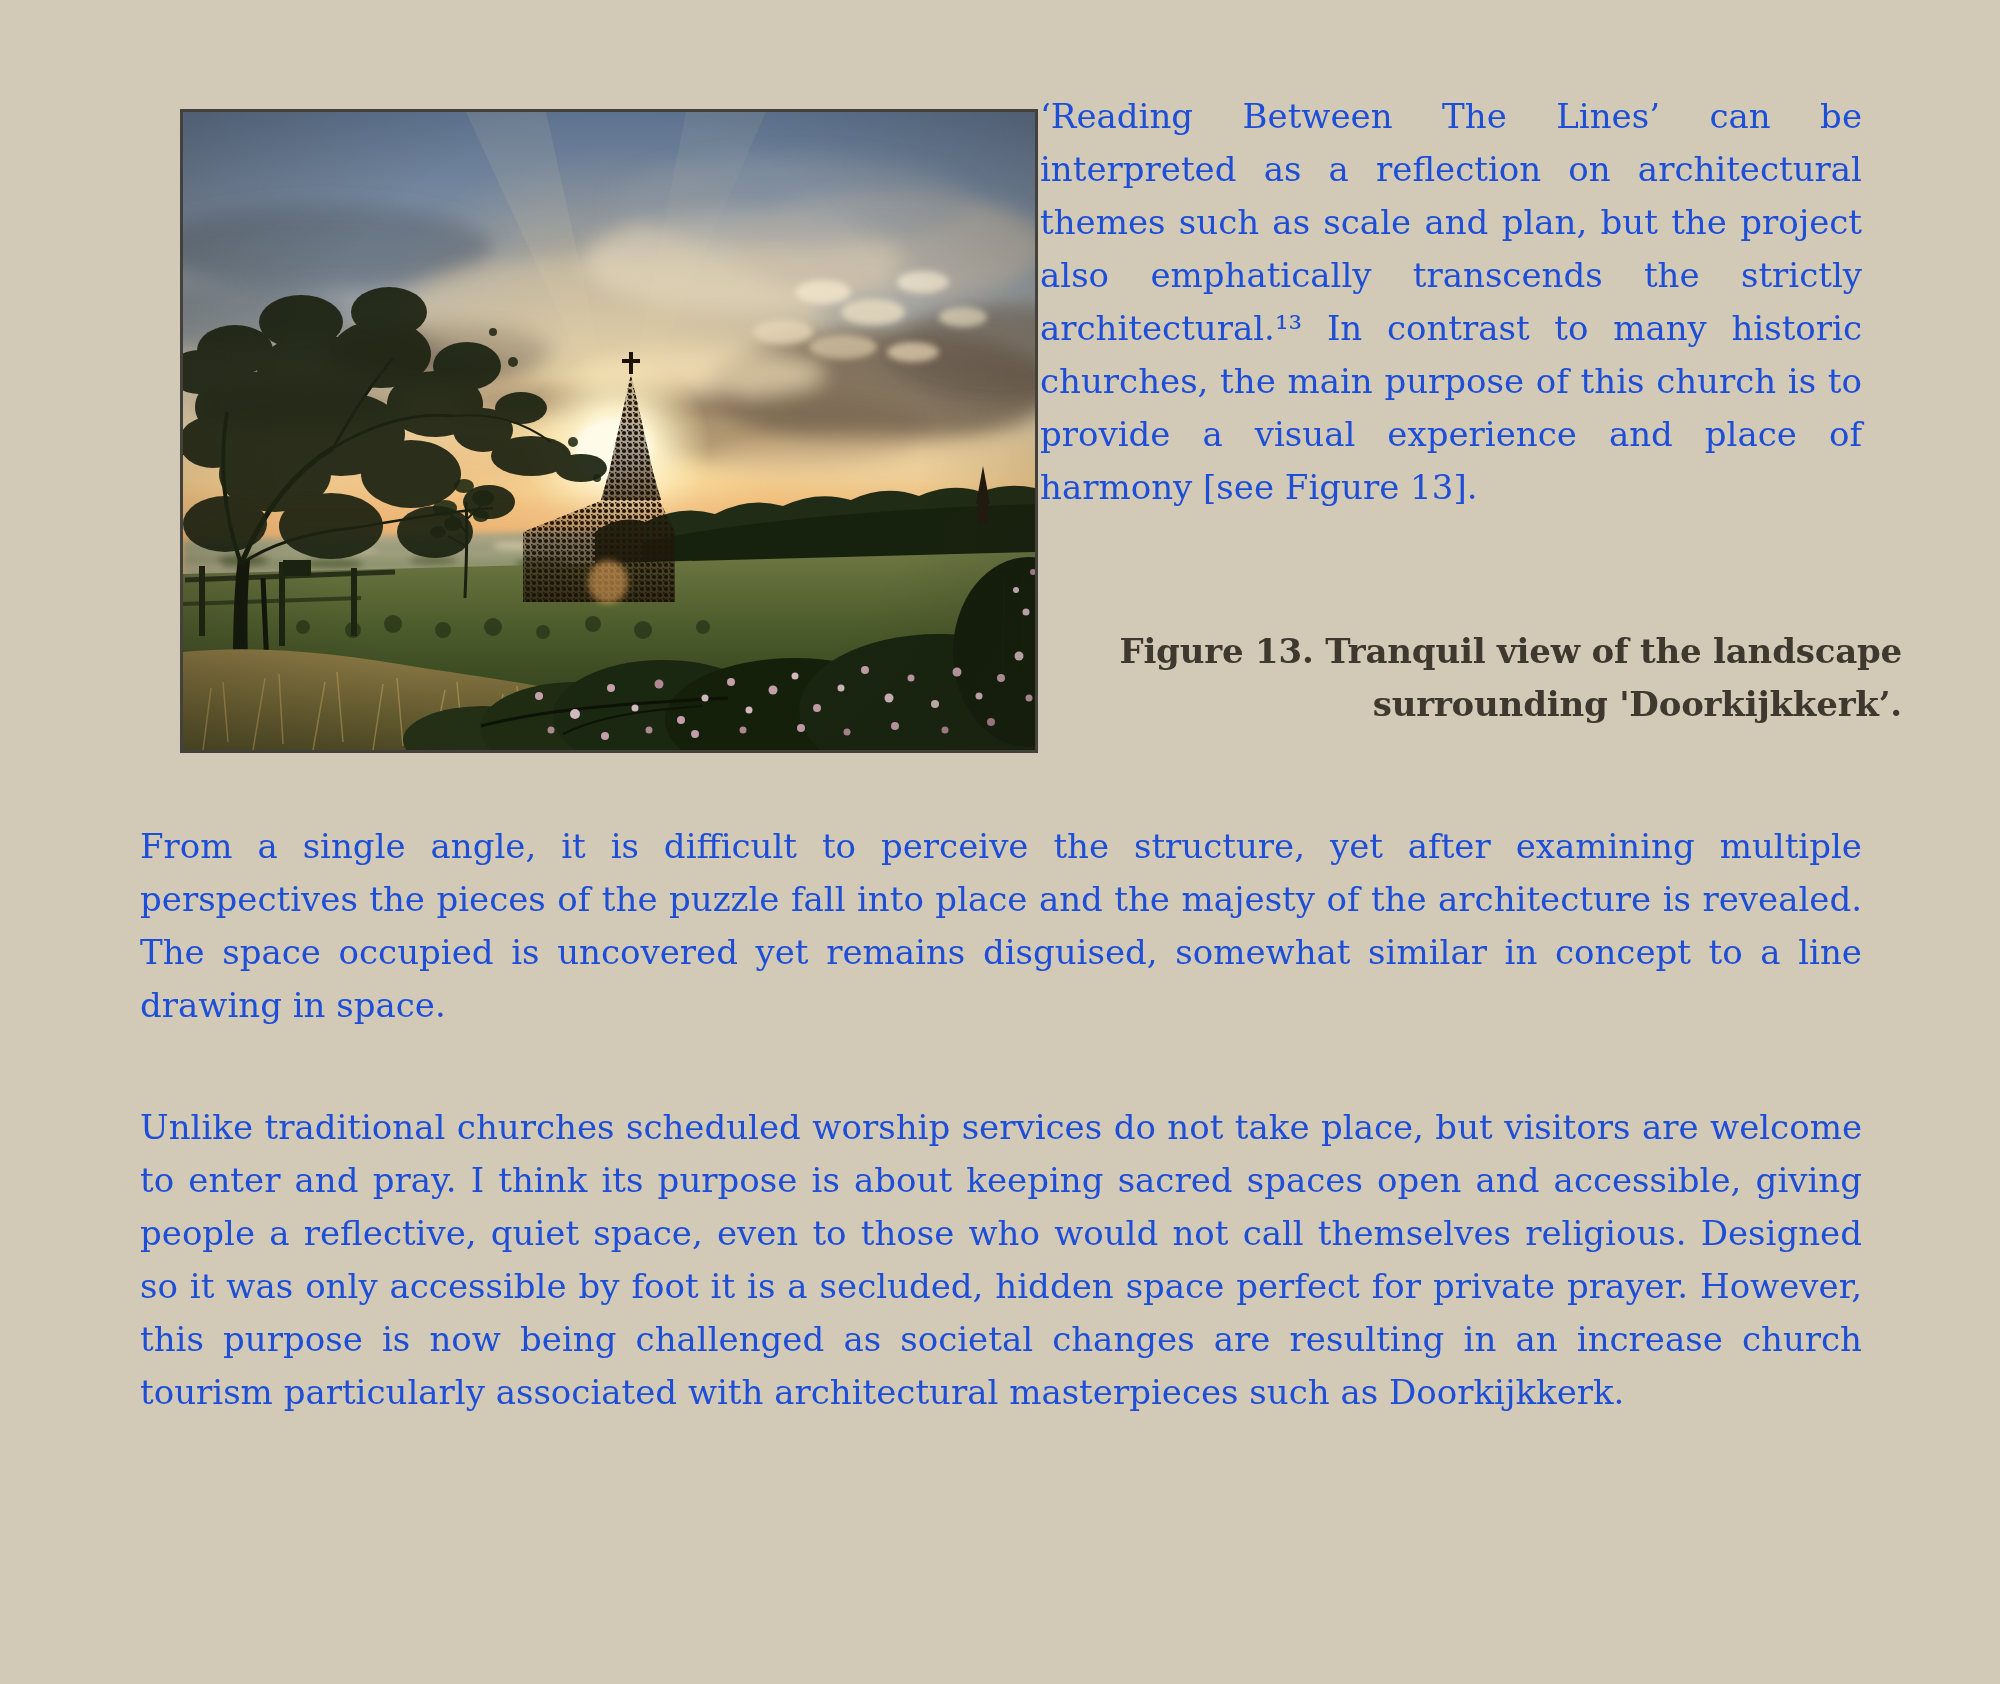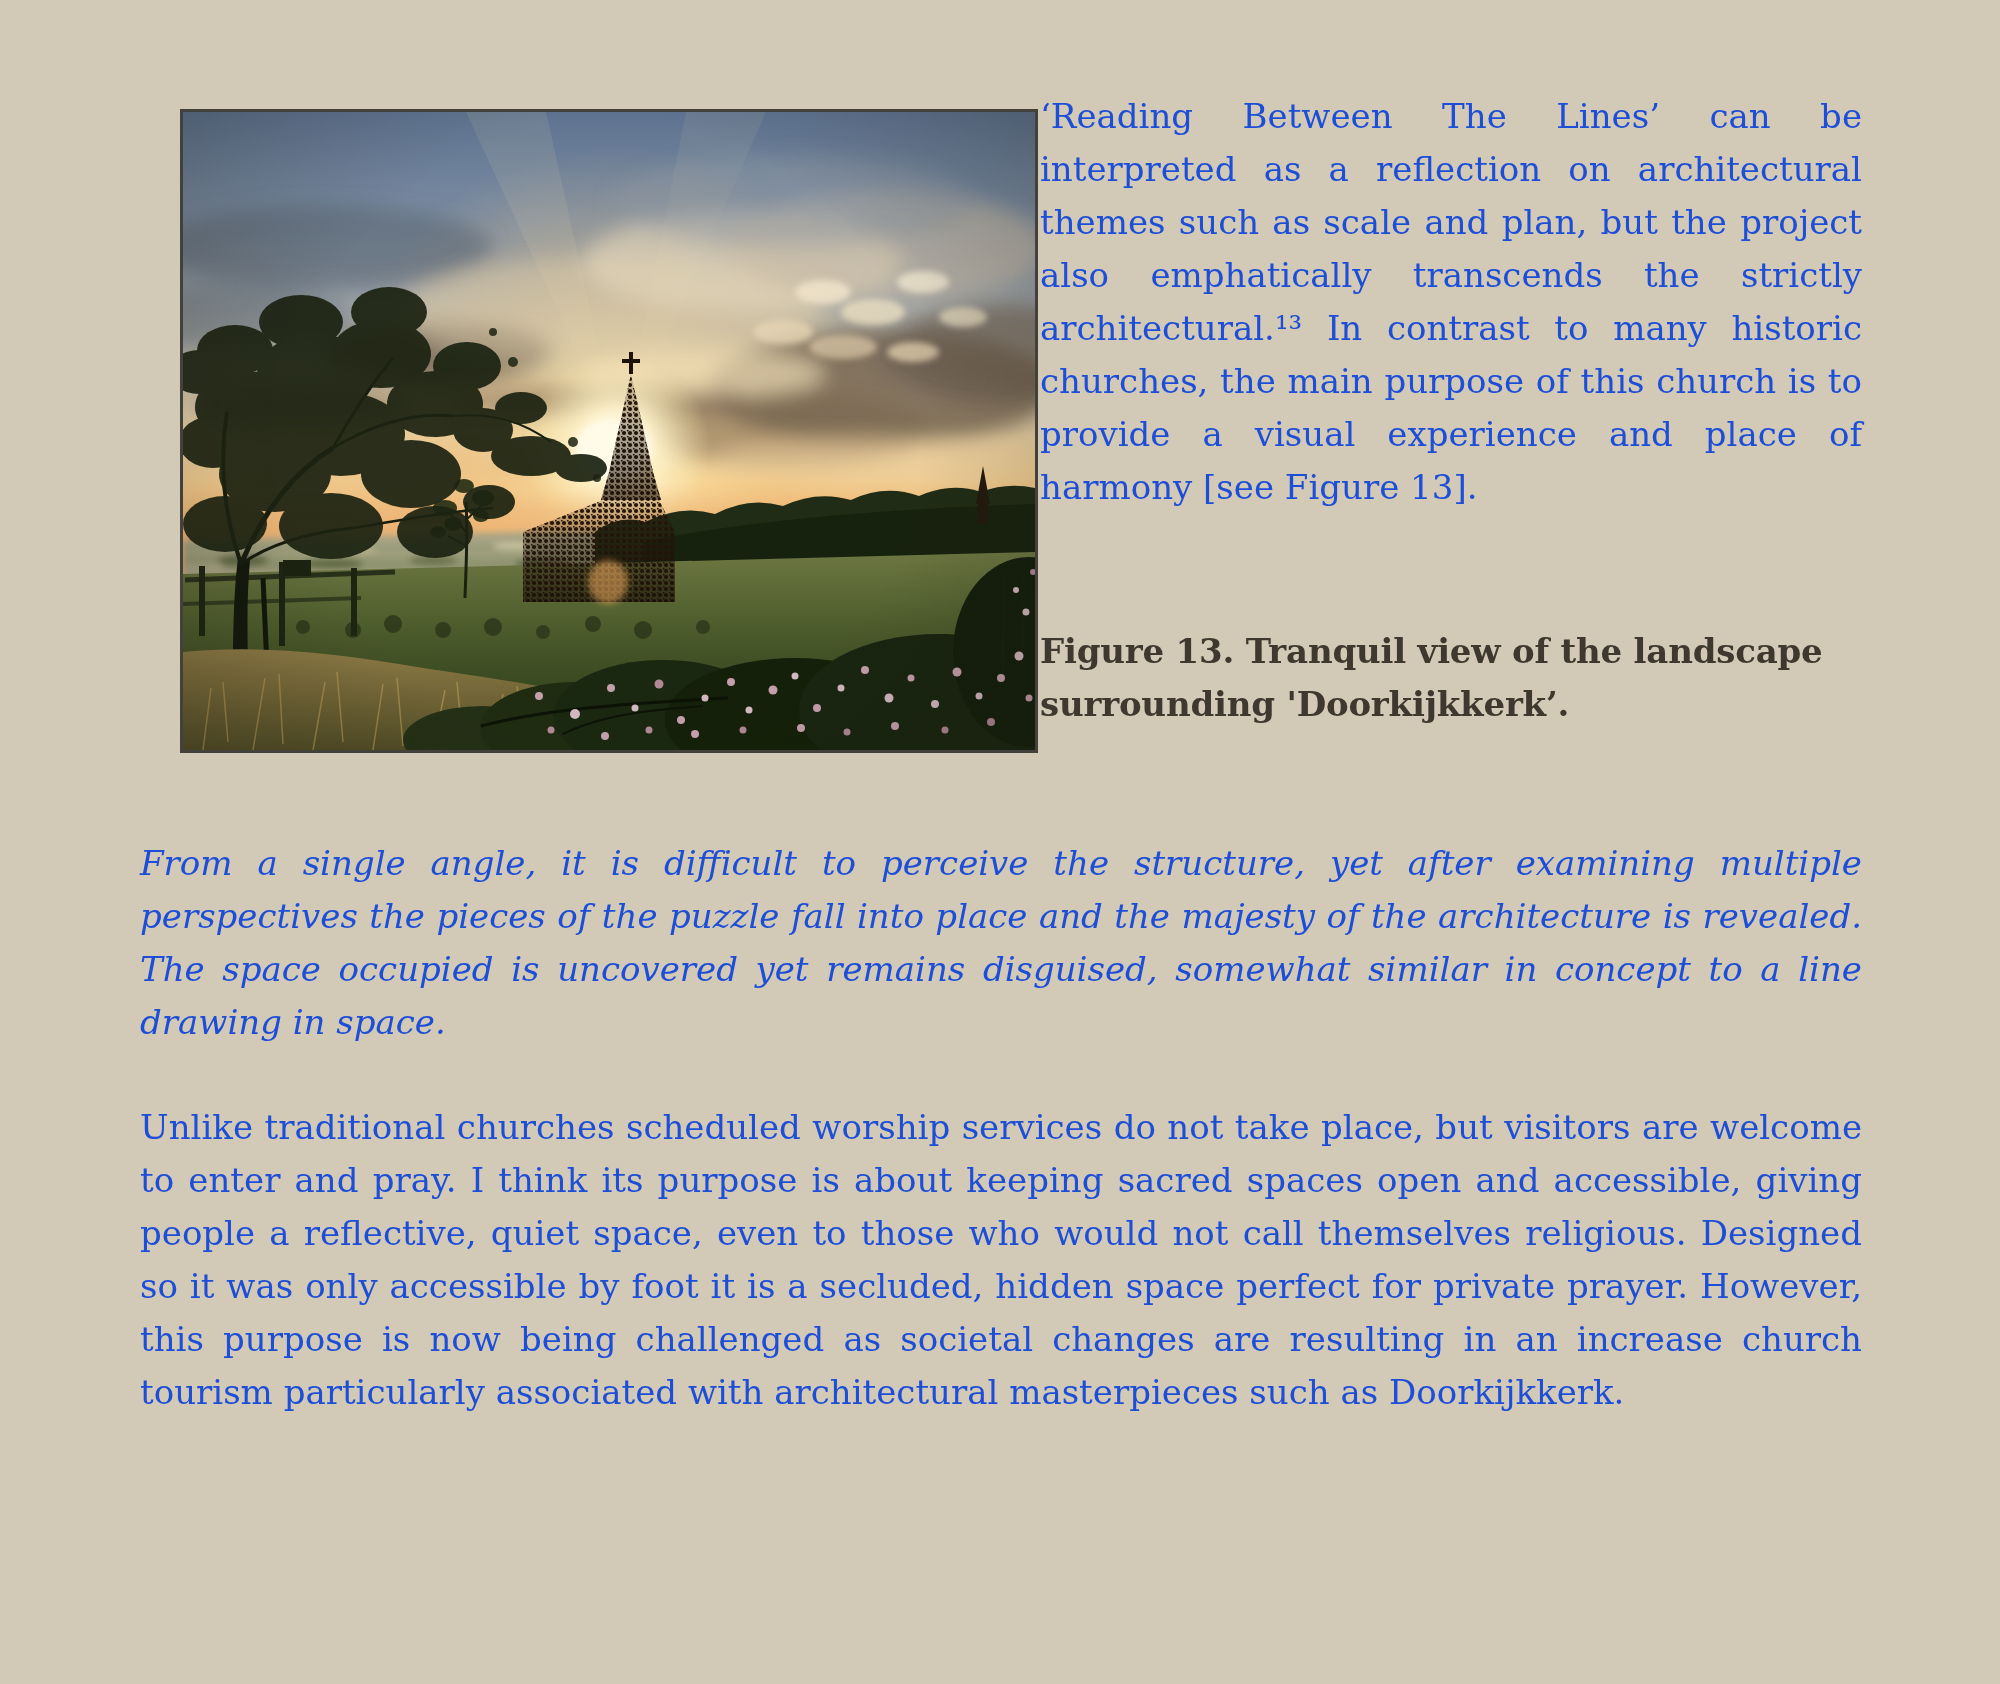--- a/index.html
+++ b/index.html
@@ -27,24 +27,24 @@
     position: absolute;
     margin: 0;
   }
   .intro {
     left: 1040px; top: 90px; width: 822px;
   }
   .caption {
     left: 1040px; top: 625px; width: 862px;
     font-weight: 700;
     color: #3e382f;
-    text-align: left;
+    text-align: right;
     letter-spacing: -0.2px;
   }
-  .para-1 { left: 140px; top: 837px;  width: 1722px; font-style: italic; }
+  .para-1 { left: 140px; top: 820px;  width: 1722px; }
   .para-2 { left: 140px; top: 1101px; width: 1722px; }
 </style>
 </head>
 <body>
 
 <figure class="photo-frame" role="img" aria-label="Sunset over rolling fields with the transparent steel church 'Doorkijkkerk' silhouetted against the sun, a dark tree at left and flowering shrubs in the foreground">
   <svg viewBox="0 0 852 638" preserveAspectRatio="none">
     <defs>
       <linearGradient id="sky" x1="0" y1="0" x2="0" y2="1">
         <stop offset="0" stop-color="#5e7390"></stop>

